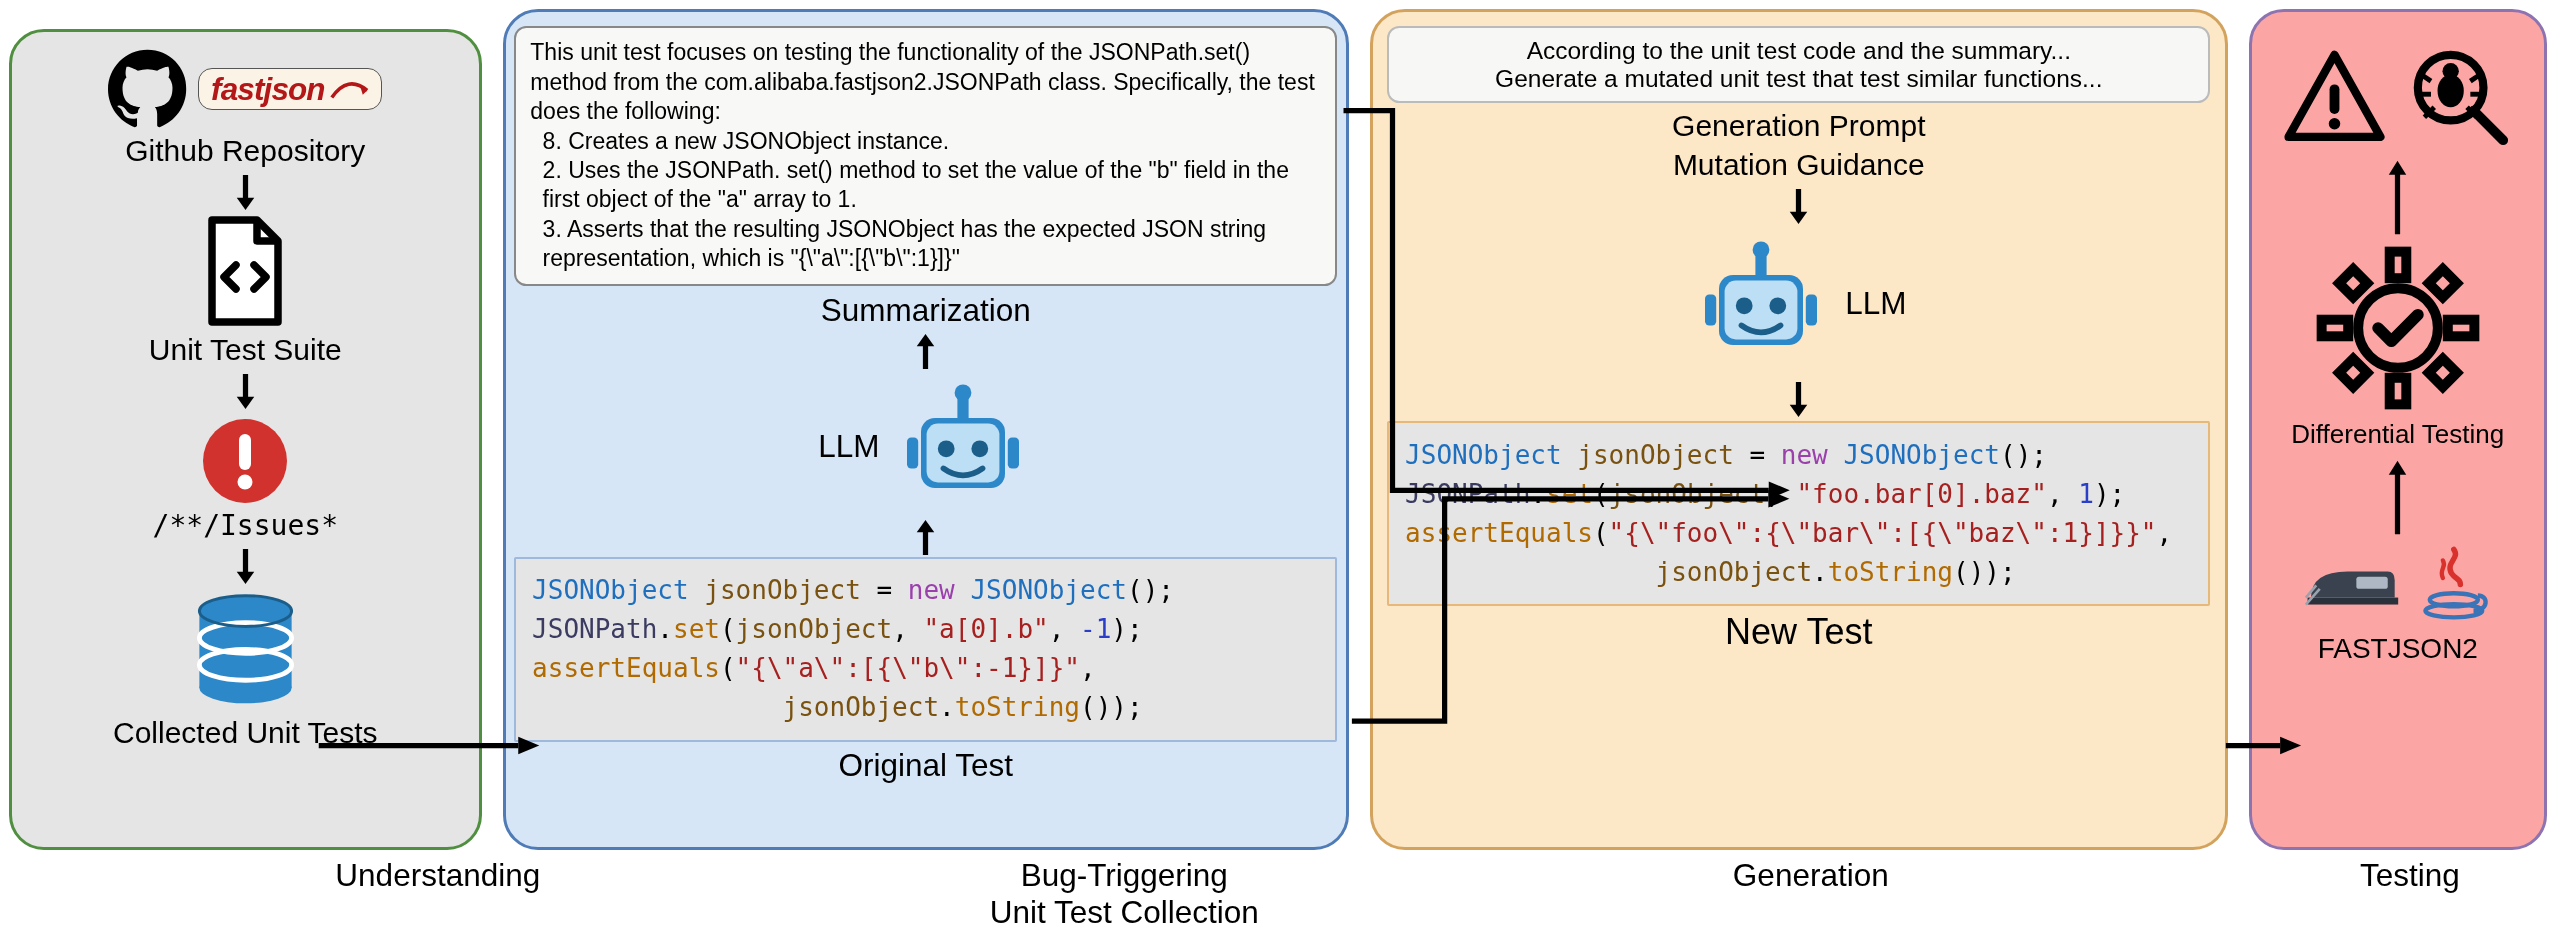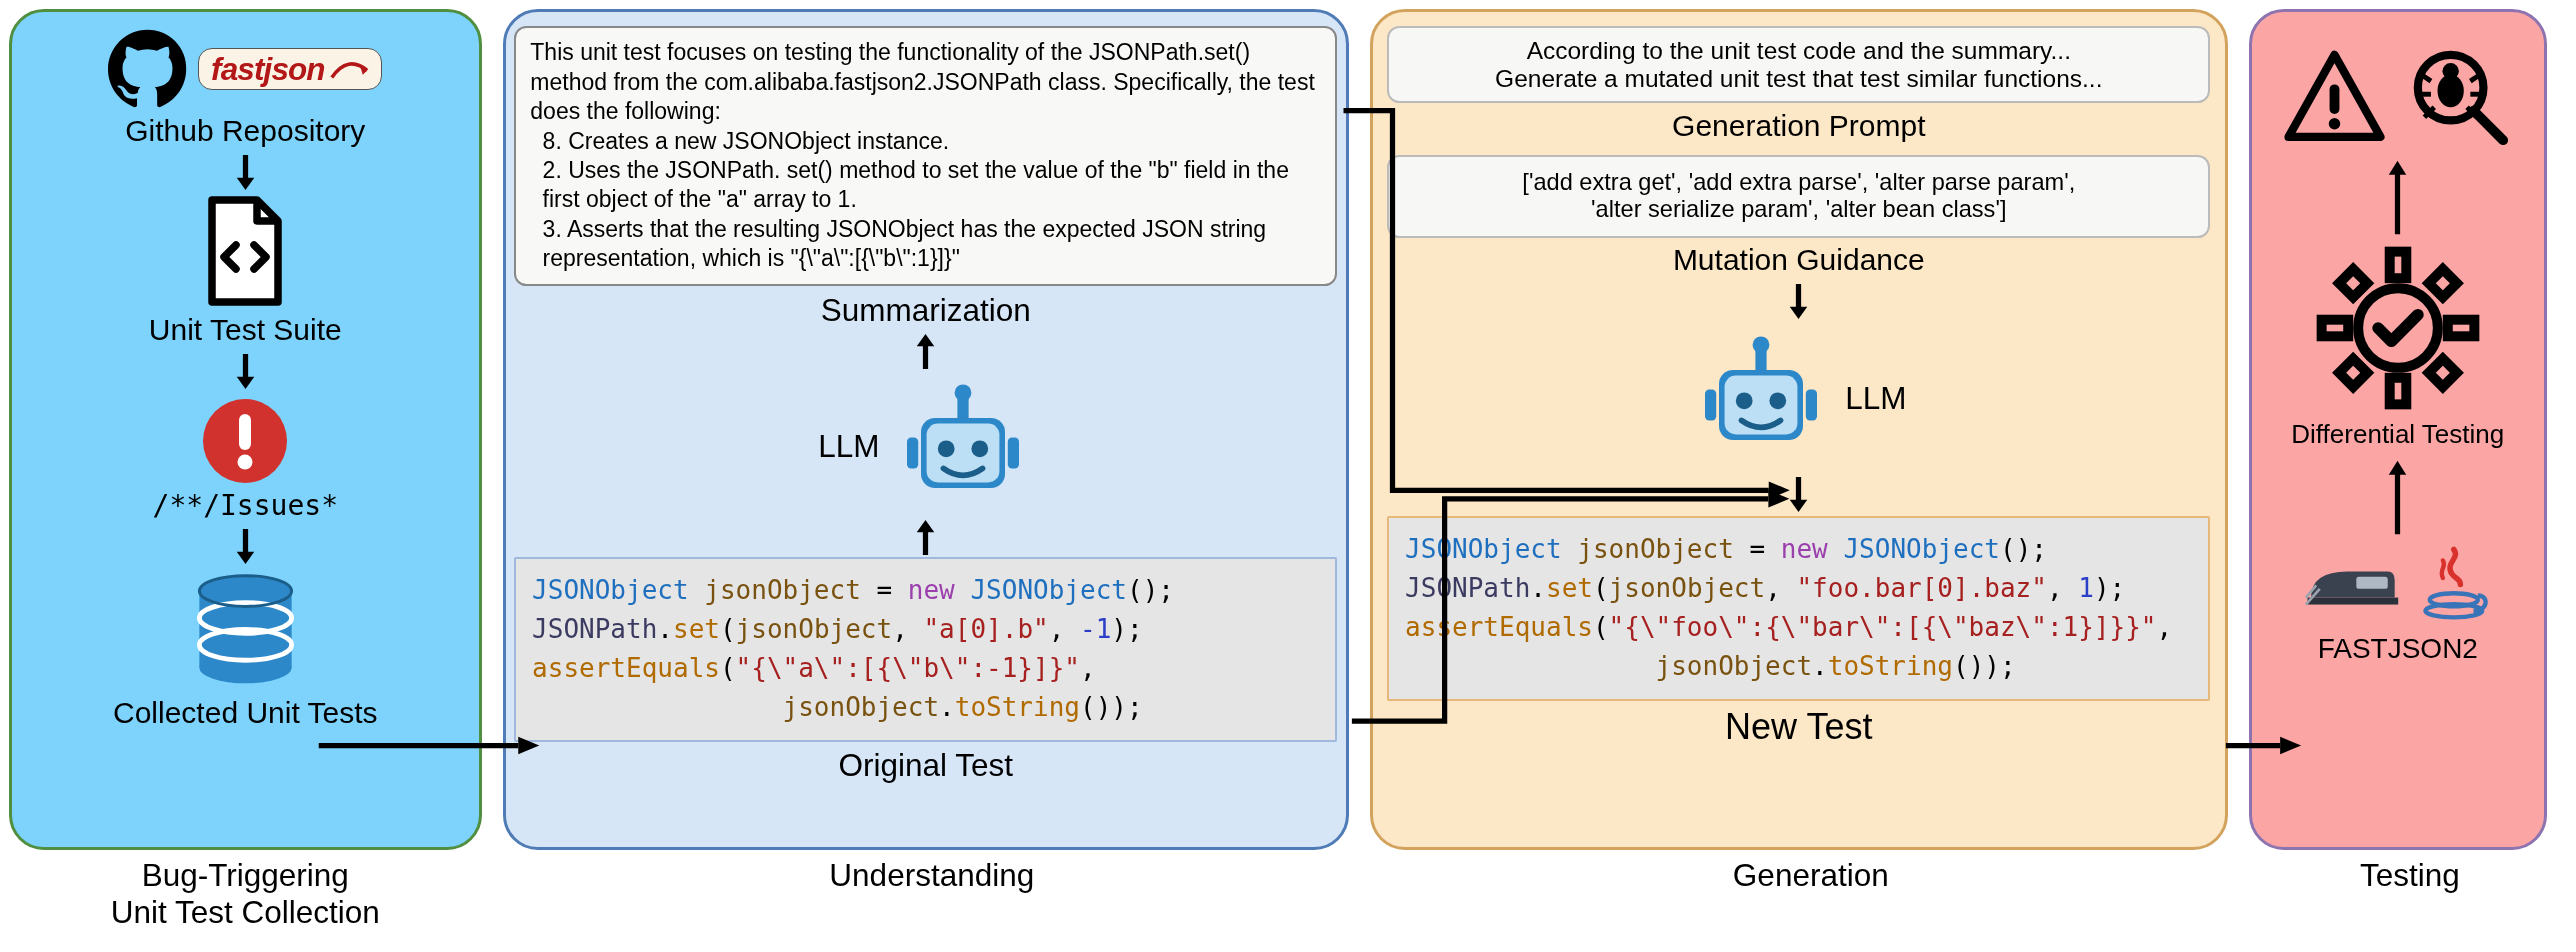--- a/index.html
+++ b/index.html
@@ -19,21 +19,21 @@
   }
   .panel {
     border-radius: 35px;
     border: 3.5px solid;
     display: flex;
     flex-direction: column;
     align-items: center;
     padding: 17.5px 14px 12.3px 14px;
     position: relative;
   }
-  .panel.green  { width: 473px;  background: #7dd3fc; border-color: #4f8f3f; }
+  .panel.green  { width: 473px;  background: #e5e5e5; border-color: #4f8f3f; margin-top: 20px; }
   .panel.blue   { width: 846px;  background: #d6e6f7; border-color: #4f7bb6; padding-top: 14px; }
   .panel.orange { width: 858px;  background: #fce7c7; border-color: #d3a35d; padding-top: 14px; }
   .panel.purple { width: 298px;  background: #fca5a5; border-color: #8d74b0; }
 
   .caption-row { display: flex; gap: 21px; margin-top: 7px; }
   .caption { text-align: center; font-size: 31.5px; font-weight: 400; }
   .caption.green  { width: 473px; }
   .caption.blue   { width: 858px; }
   .caption.orange { width: 858px; }
   .caption.purple { width: 298px; }
@@ -204,22 +204,20 @@
     <div class="label" style="font-size:31.5px">Original Test</div>
   </div>
 
   <div class="panel orange">
     <div class="prompt-box">
       <span>According to the unit test code and the summary...</span><br>
       <span>Generate a mutated unit test that test similar functions...</span>
     </div>
     <div class="label" style="font-size:30px">Generation Prompt</div>
 
-    <div class="guidance-box" style="margin-top:12.3px;white-space:pre-line">['add extra get', 'add extra parse', 'alter parse param',
-'alter serialize param', 'alter bean class']</div>
     <div class="label" style="font-size:30px">Mutation Guidance</div>
 
     <svg class="arr-v" viewBox="0 0 40 44">
         <polyline points="20,2 20,30"></polyline>
         <polygon points="10,28 30,28 20,42"></polygon>
       </svg>
 
     <div class="llm-row">
       <svg class="robot-svg" viewBox="0 0 100 100">
         <rect x="20" y="30" width="60" height="50" rx="10" fill="#2d88c9"></rect>
@@ -311,23 +309,23 @@
         <ellipse cx="30" cy="60" rx="26" ry="6" fill="none" stroke="#3a74b8" stroke-width="4"></ellipse>
         <path d="M52 46c10 0 10 14-4 14" stroke="#3a74b8" stroke-width="4" fill="none"></path>
       </svg>
     </div>
     <div class="purple-label" style="font-size:28px">FASTJSON2</div>
   </div>
 
 </div>
 
 <div class="caption-row">
+  <div class="caption blue">Understanding</div>
   <div class="caption green" style="white-space:pre-line">Bug-Triggering
 Unit Test Collection</div>
-  <div class="caption blue">Understanding</div>
   <div class="caption orange">Generation</div>
   <div class="caption purple">Testing</div>
 </div>
 
 <svg class="mid-h-arrow" style="left:315px; top:728px; width:228px; height:35px" viewBox="0 0 260 40">
   <line x1="4" y1="20" x2="232" y2="20" stroke="#000" stroke-width="6"></line>
   <polygon points="232,10 232,30 256,20" fill="#000"></polygon>
 </svg>
 
 <svg class="mid-h-arrow bent-arrow" style="left:1340px; top:105px; width:455px; height:403px" viewBox="0 0 520 460">

